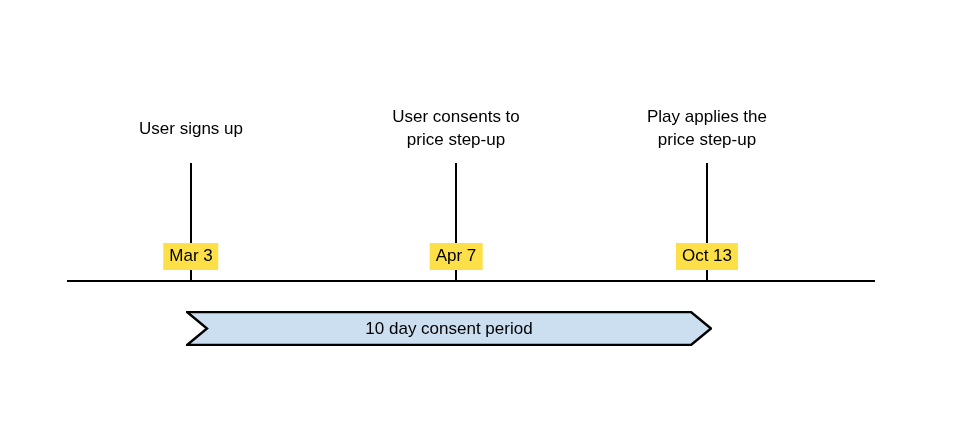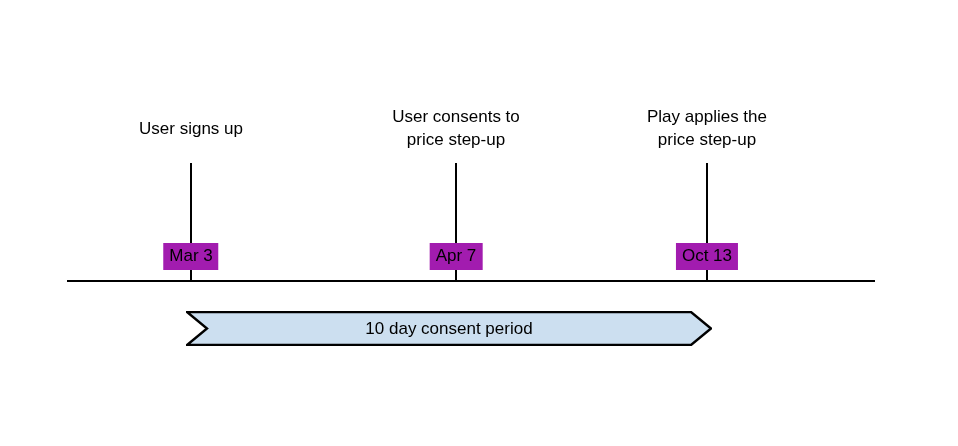--- a/index.html
+++ b/index.html
@@ -63,21 +63,21 @@
 
   .marker-caption.one-line {
     top: 117px;
   }
 
   .marker-date {
     position: absolute;
     top: 243px;
     left: 50%;
     transform: translateX(-50%);
-    background: #a21caf;
+    background: #fde047;
     font-size: 17px;
     line-height: 22px;
     padding: 2px 6px 3px 6px;
     white-space: nowrap;
     text-align: center;
   }
 
   
   .period-banner {
     position: absolute;

